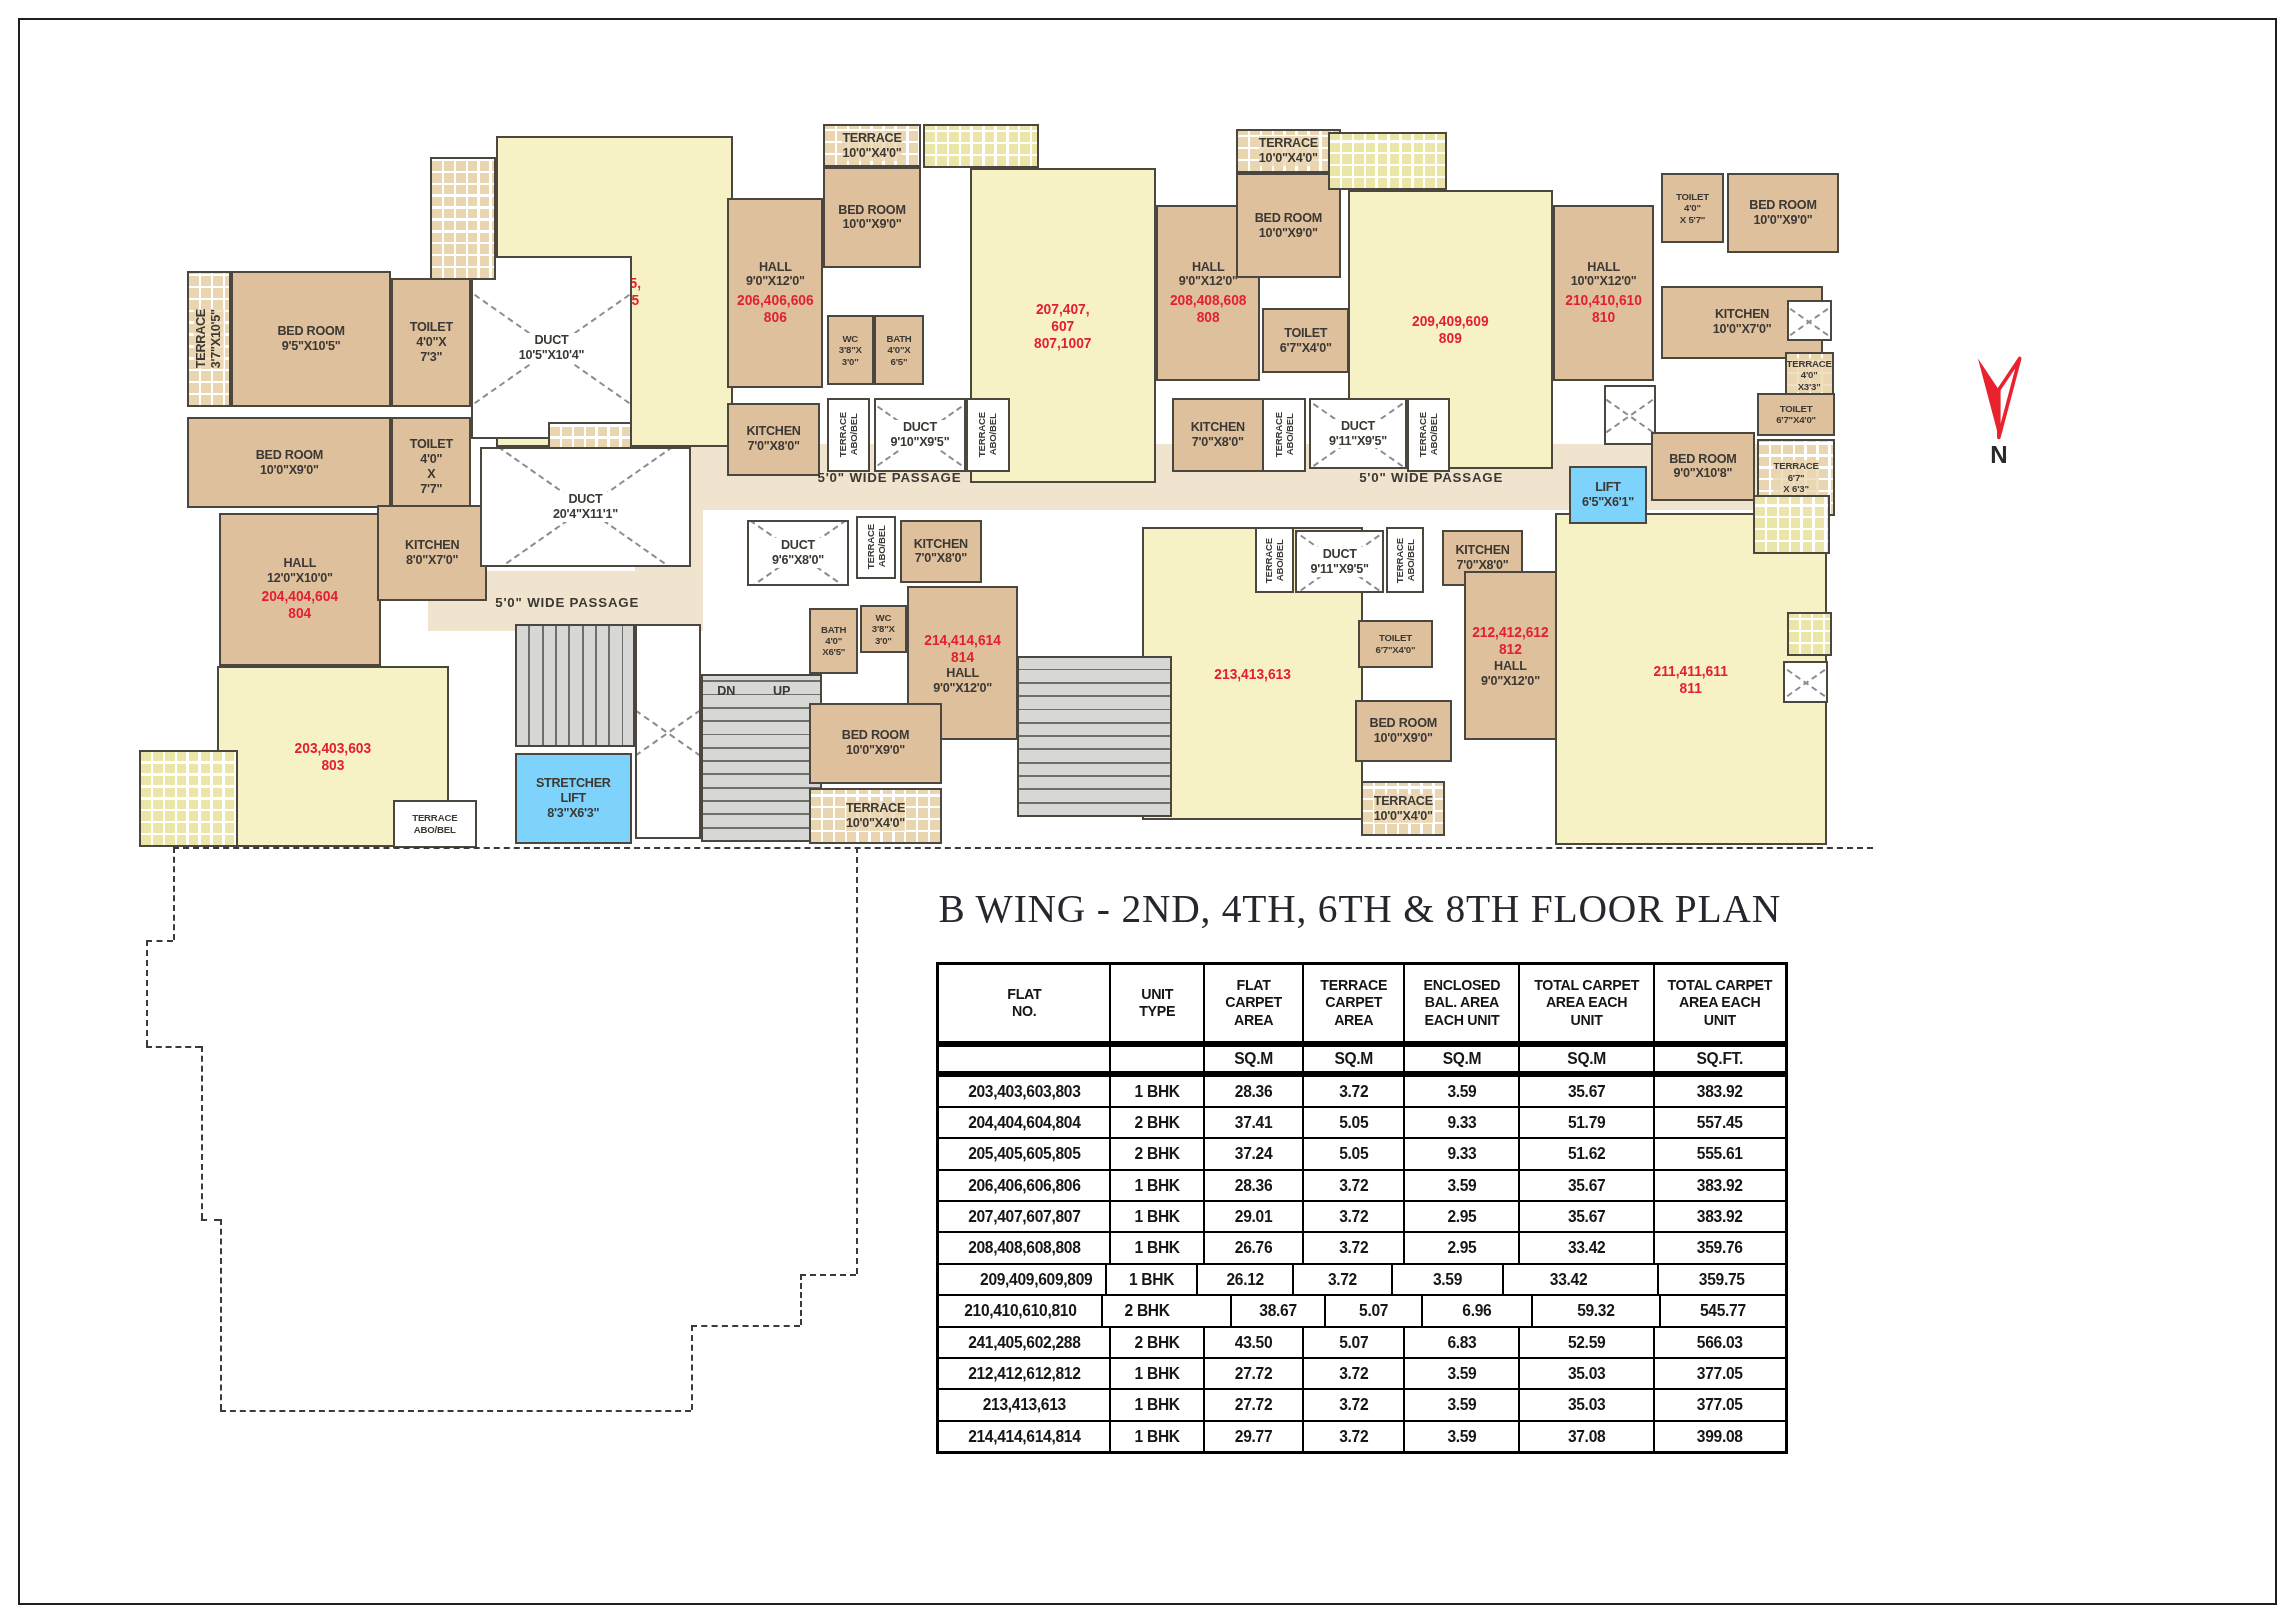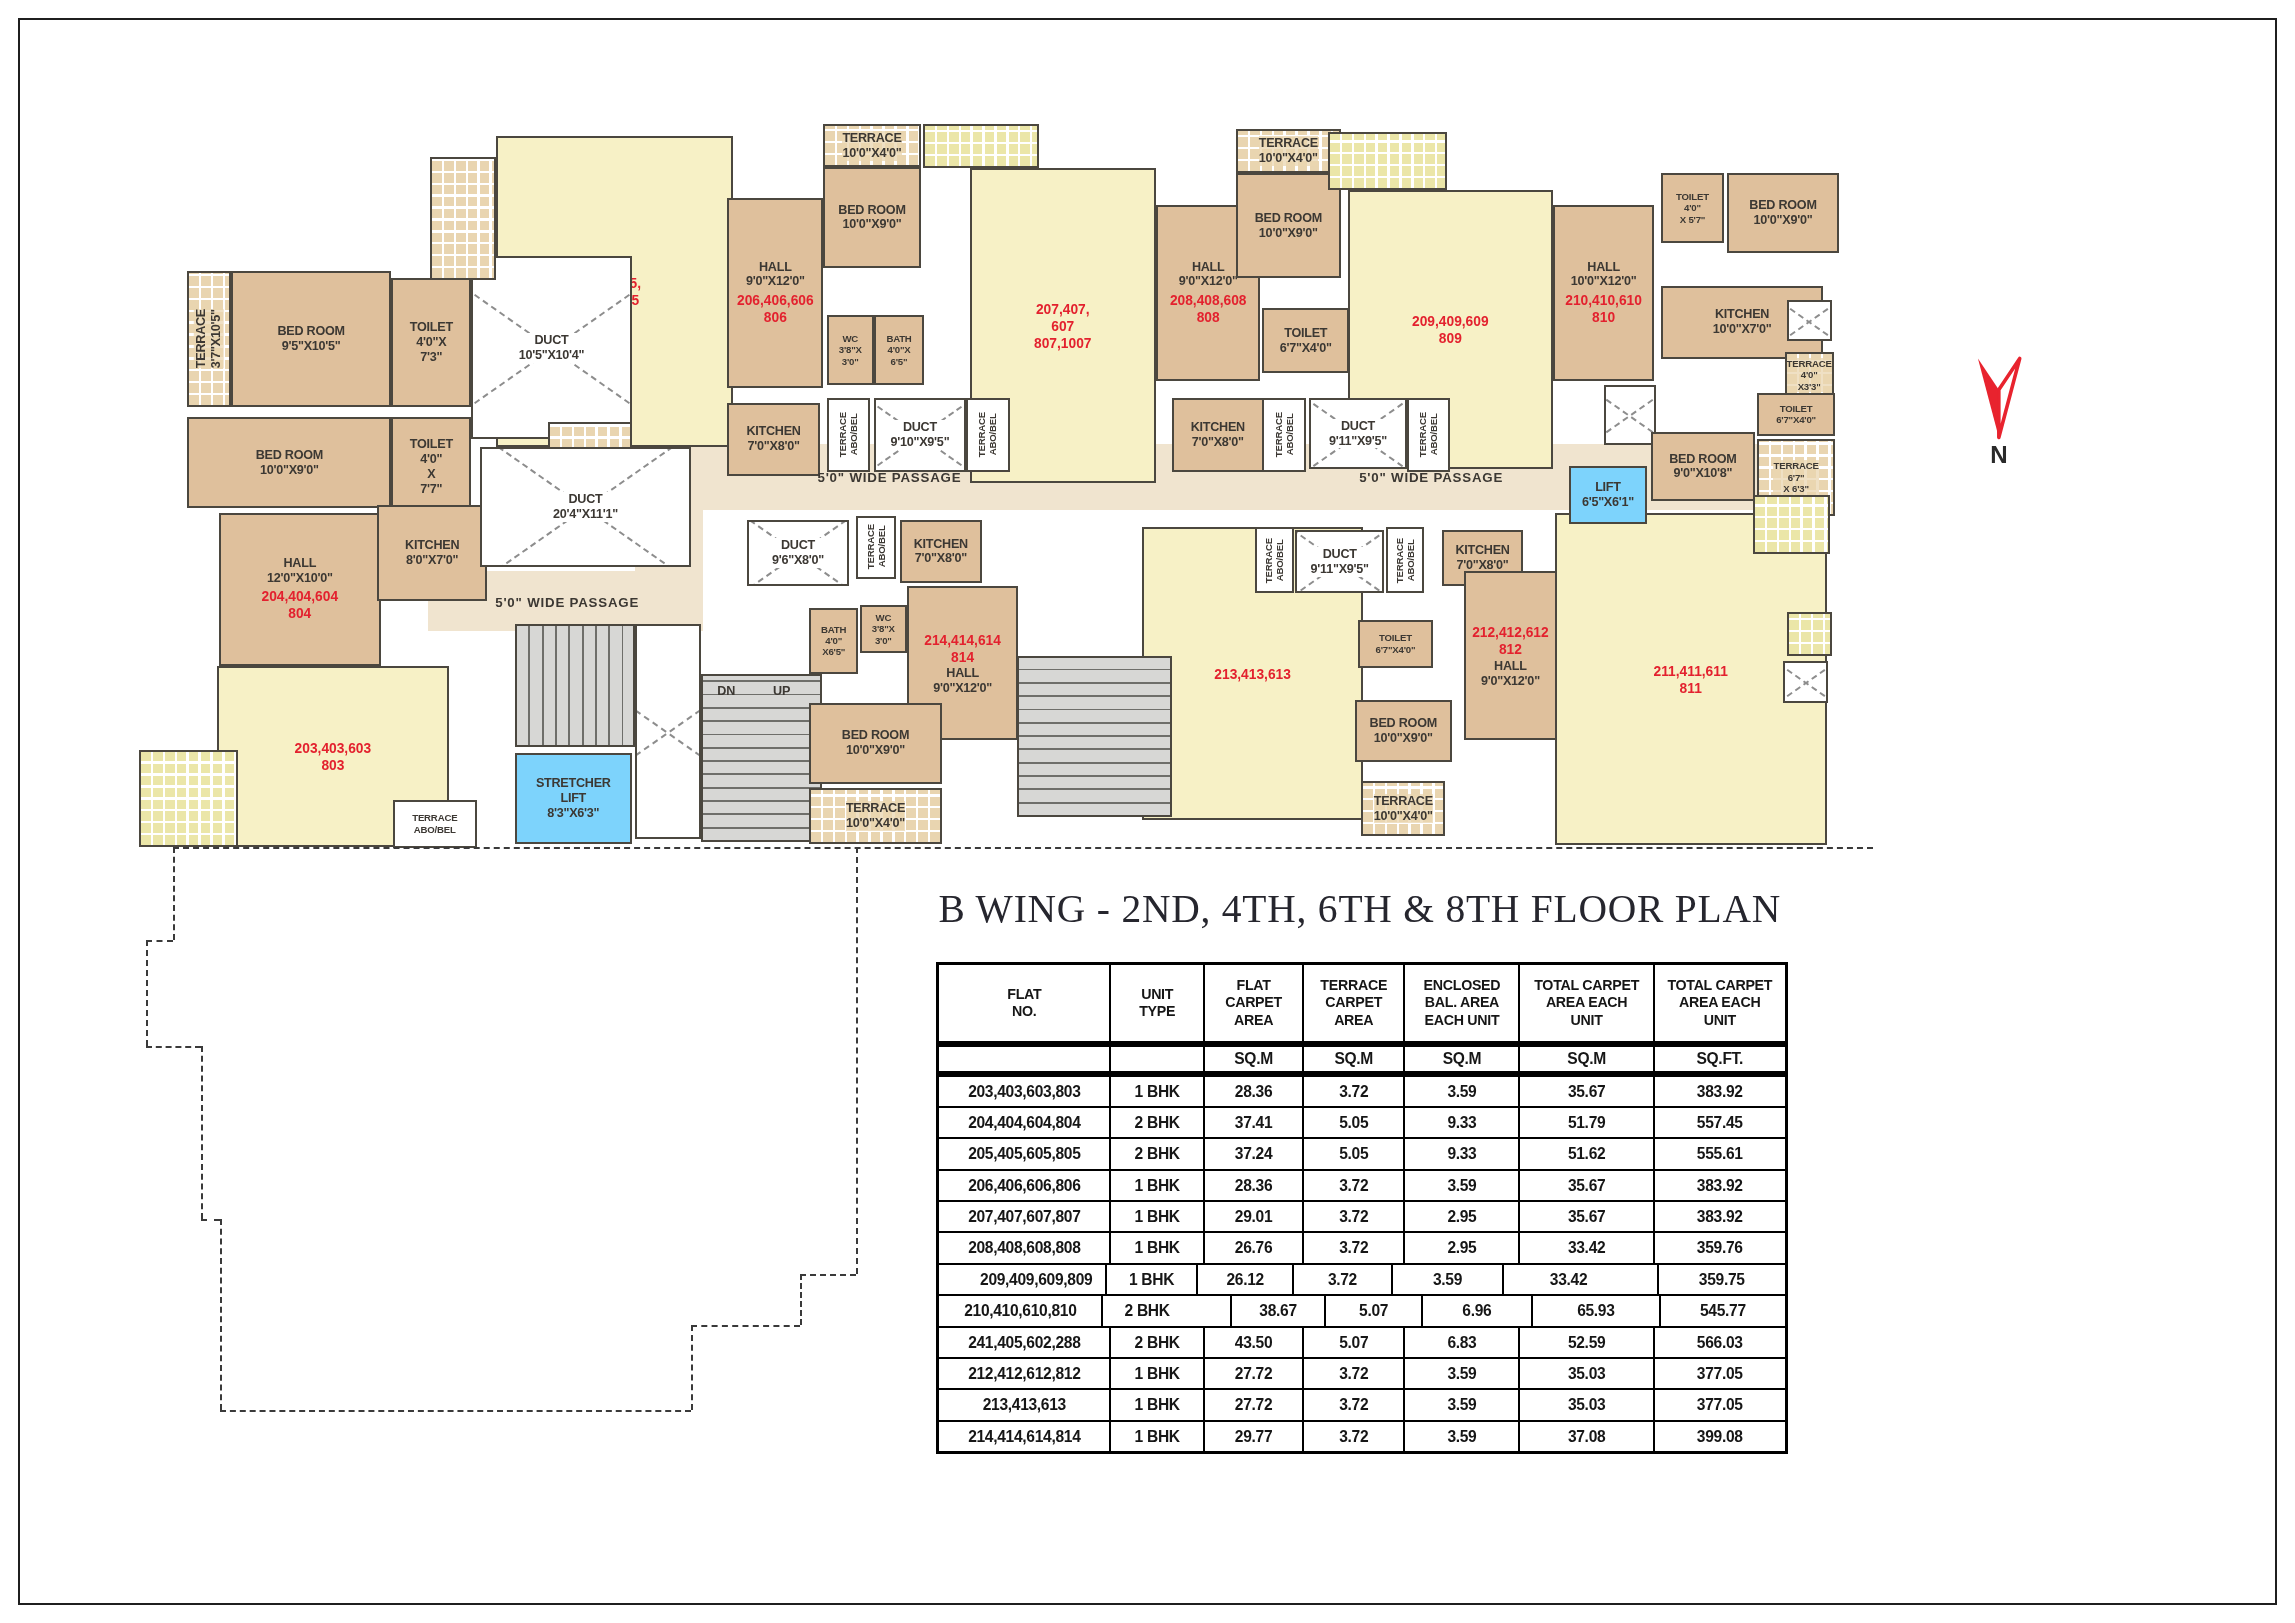--- a/index.html
+++ b/index.html
@@ -468,21 +468,21 @@
         <div class="tcell" style="width: 13.6%;">3.59</div>
         <div class="tcell" style="width: 15.9%;">33.42</div>
         <div class="tcell" style="width: 15.6%; margin-left: 24px;">359.75</div>
       </div>
       <div class="trow data">
         <div class="tcell" style="width: 20.1%;">210,410,610,810</div>
         <div class="tcell" style="width: 11.1%;">2 BHK</div>
         <div class="tcell" style="width: 11.7%; margin-left: 39px;">38.67</div>
         <div class="tcell" style="width: 12%;">5.07</div>
         <div class="tcell" style="width: 13.6%;">6.96</div>
-        <div class="tcell" style="width: 15.9%;">65.93</div>
+        <div class="tcell" style="width: 15.9%;">59.32</div>
         <div class="tcell" style="width: 15.6%;">545.77</div>
       </div>
       <div class="trow data">
         <div class="tcell" style="width: 20.1%;">241,405,602,288</div>
         <div class="tcell" style="width: 11.1%;">2 BHK</div>
         <div class="tcell" style="width: 11.7%;">43.50</div>
         <div class="tcell" style="width: 12%;">5.07</div>
         <div class="tcell" style="width: 13.6%;">6.83</div>
         <div class="tcell" style="width: 15.9%;">52.59</div>
         <div class="tcell" style="width: 15.6%;">566.03</div>

